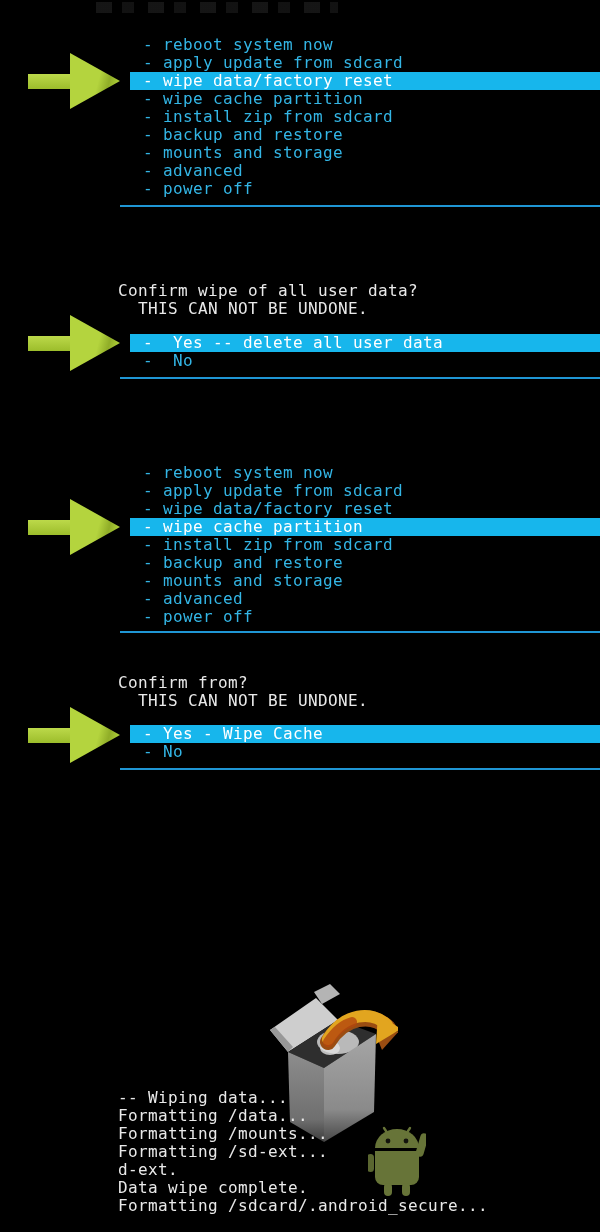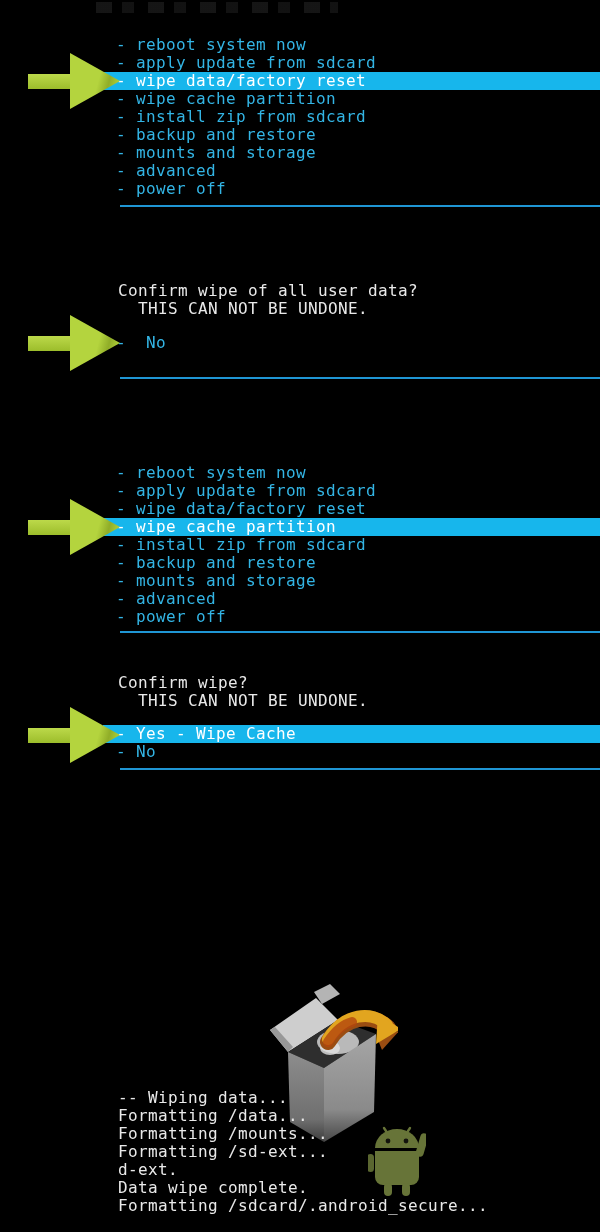--- a/index.html
+++ b/index.html
@@ -8,21 +8,21 @@
     overflow:hidden;
     font-family:"DejaVu Sans Mono","Liberation Mono",monospace;
     font-size:16px;line-height:18px;letter-spacing:.37px;
   }
   
   .remnant{
     position:absolute;top:2px;left:96px;width:242px;height:11px;
     background:repeating-linear-gradient(90deg,#191919 0 16px,#000 16px 26px,#151515 26px 38px,#000 38px 52px);
     opacity:.85;
   }
-  .menu,.options{position:absolute;left:103px;right:0;}
+  .menu,.options{position:absolute;left:130px;right:0;}
   .row{
     height:18px;line-height:18px;padding-left:13px;white-space:pre;
     color:var(--menu-text,#33b5e5);
   }
   .row.hl{background:var(--highlight-bar,#17b6ec);color:var(--highlight-text,#fff);}
   .heading{
     position:absolute;left:118px;right:0;height:18px;line-height:18px;
     white-space:pre;color:var(--heading-text,#e9e9e9);
   }
   .separator{position:absolute;left:120px;right:0;height:2px;background:var(--separator,#1f96d4);}
@@ -63,20 +63,21 @@
   <div class="separator" style="top:205px"></div>
   <div class="arrow" style="top:53px">
     <div class="tail"></div>
     <div class="head"></div>
   </div>
 
   <div class="heading" style="top:282px">Confirm wipe of all user data?</div>
   <div class="heading" style="top:300px">  THIS CAN NOT BE UNDONE.</div>
   <div class="options" style="top:334px">
 
+  <div class="row hl">-  Yes -- delete all user data</div>
       <div class="row">-  No</div>
     </div>
   <div class="separator" style="top:377px"></div>
   <div class="arrow" style="top:315px">
     <div class="tail"></div>
     <div class="head"></div>
   </div>
 
   <div class="menu" style="top:464px">
 
@@ -89,21 +90,21 @@
       <div class="row">- mounts and storage</div>
       <div class="row">- advanced</div>
       <div class="row">- power off</div>
     </div>
   <div class="separator" style="top:631px"></div>
   <div class="arrow" style="top:499px">
     <div class="tail"></div>
     <div class="head"></div>
   </div>
 
-  <div class="heading" style="top:674px">Confirm wipe?</div>
+  <div class="heading" style="top:674px">Confirm from?</div>
   <div class="heading" style="top:692px">  THIS CAN NOT BE UNDONE.</div>
   <div class="options" style="top:725px">
 
   <div class="row hl">- Yes - Wipe Cache</div>
       <div class="row">- No</div>
     </div>
   <div class="separator" style="top:768px"></div>
   <div class="arrow" style="top:707px">
     <div class="tail"></div>
     <div class="head"></div>

